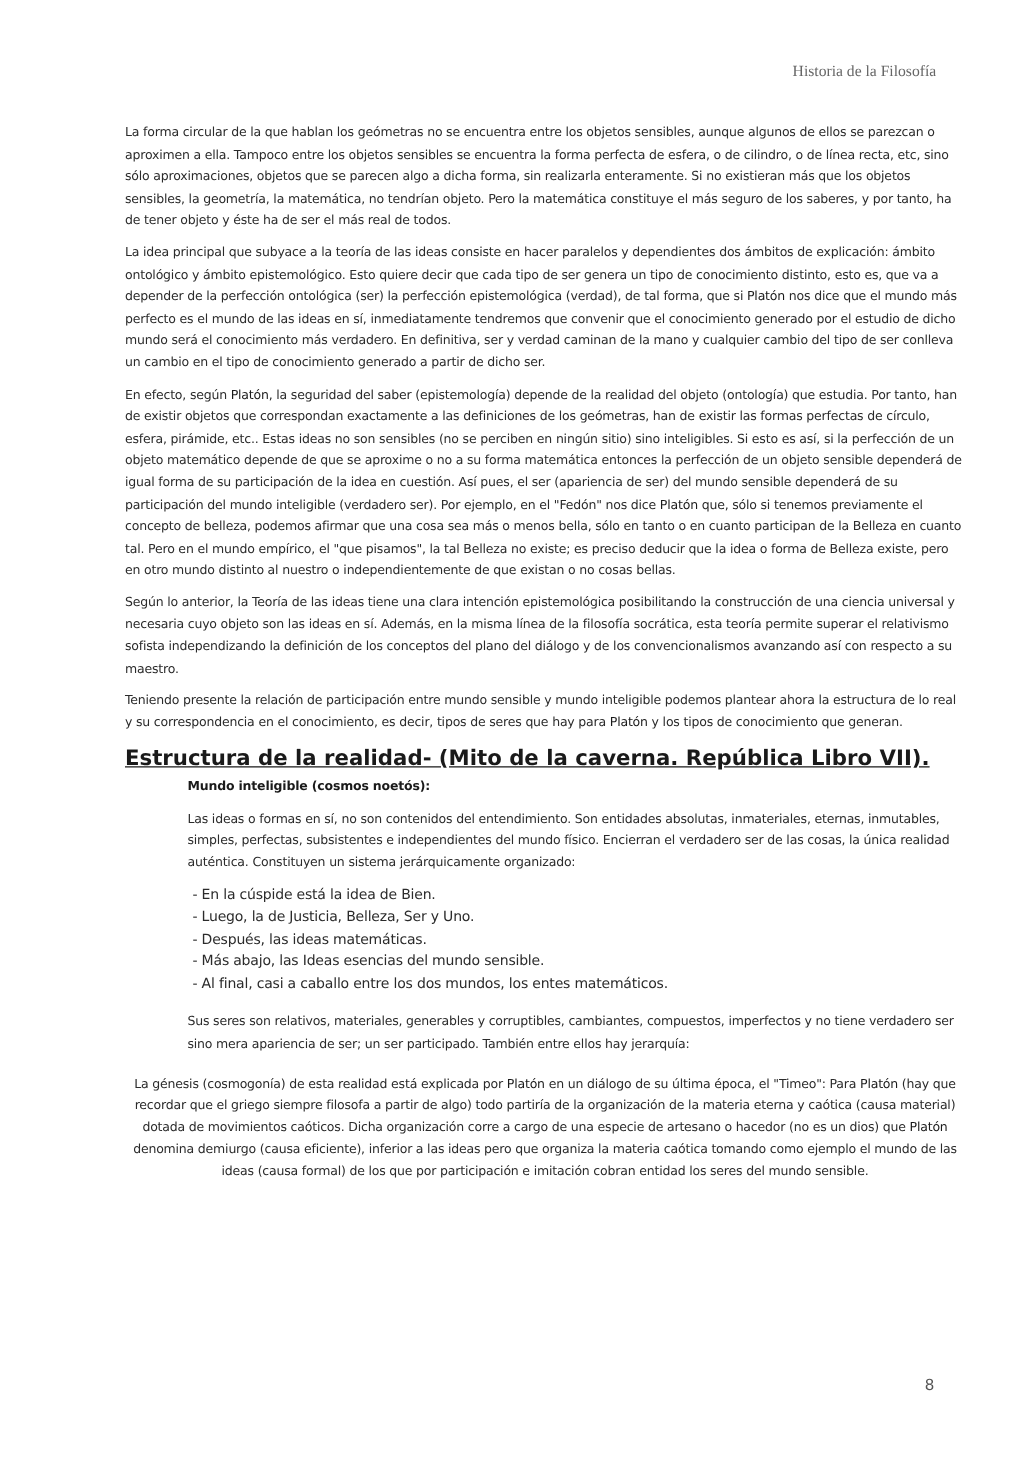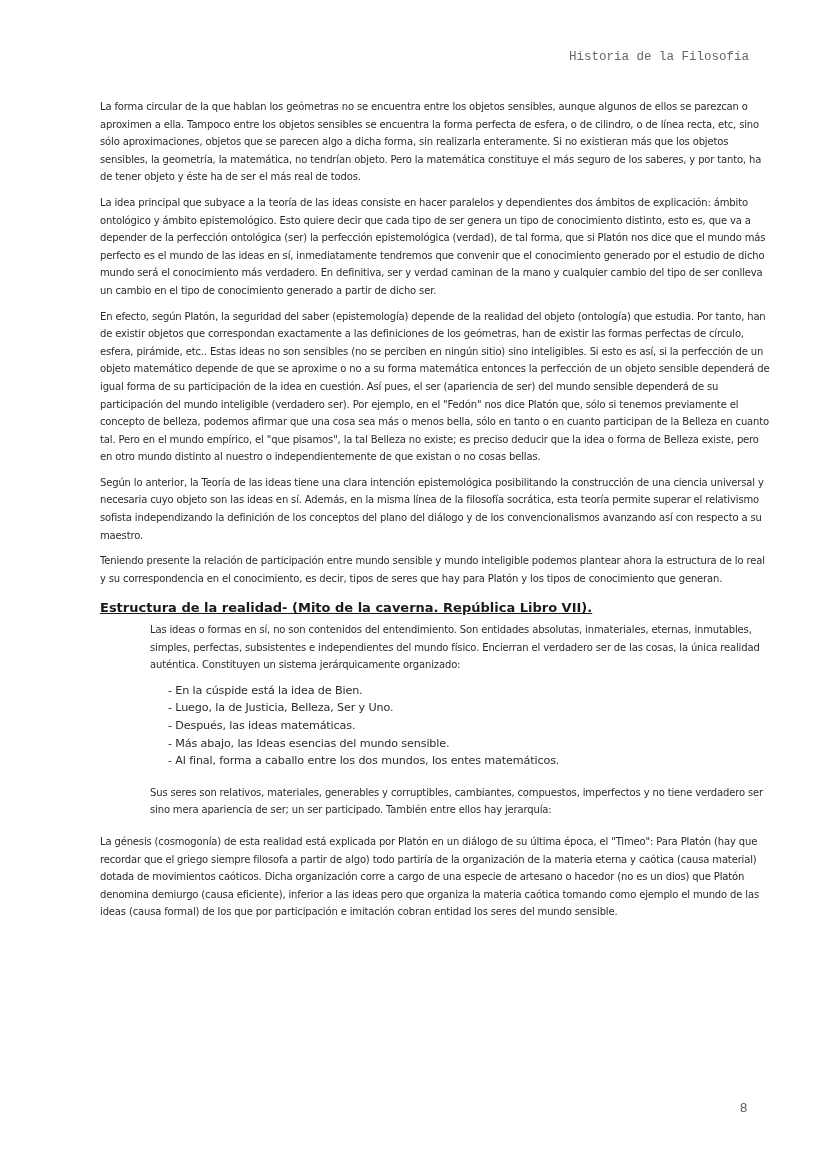--- a/index.html
+++ b/index.html
@@ -1,28 +1,28 @@
 <!DOCTYPE html>
 <html><head>
 <meta charset="utf-8">
 <style>
   html, body { margin: 0; padding: 0; background: #ffffff; }
   body { width: 828px; height: 1169px; position: relative; overflow: hidden;
          font-family: "DejaVu Sans", sans-serif; color: #2b2b2b; }
-  .header-title { position: absolute; top: 50px; right: 79px; font-family: Liberation Mono, monospace;
+  .header-title { position: absolute; top: 50px; right: 79px; font-family: Liberation Serif, serif;
                   font-size: 12.5px; color: #666666; }
   .content { position: absolute; left: 100px; top: 98px; width: 672px; }
   p { margin: 0 0 8px 0; font-size: 10px; line-height: 17.6px; letter-spacing: -0.15px; }
   b { font-weight: normal; color: #1a1a1a; }
-  .section-heading { font-weight: bold; text-decoration: underline; margin-top: 12px; margin-bottom: 4px; font-size: 13px; line-height: 17.6px; color:#1a1a1a; }
+  .section-heading { font-weight: bold; text-decoration: underline; margin-top: 12px; margin-bottom: 4px; font-size: 17px; line-height: 17.6px; color:#1a1a1a; }
   .indented { margin-left: 50px; }
   .subheading { font-weight: 600; margin: 4px 0 8px 0; color:#1a1a1a; }
-  ul.dash-list { list-style: none; margin: 0 0 8px 18px; padding: 0; font-size: 11.2px; line-height: 17.6px; letter-spacing: -0.15px; }
+  ul.dash-list { list-style: none; margin: 0 0 8px 4px; padding: 0; font-size: 11.2px; line-height: 17.6px; letter-spacing: -0.15px; }
   .block-gap { height: 6px; }
-  p.tight { margin-bottom: 0; }
+  p.tight { margin-bottom: 0; text-align: center; }
   .page-number { position: absolute; top: 1100px; left: 740px; font-family: "Liberation Sans", sans-serif;
                  font-size: 13px; color: #555555; }
 </style>
 </head>
 <body>
 
 <div class="header-title">Historia de la Filosofía</div>
 
 <div class="content">
 
@@ -32,27 +32,28 @@
 
   <p><span>En efecto, según </span><b>Platón</b><span>, la seguridad del saber (epistemología) depende de la realidad del objeto (ontología) que estudia. Por tanto, han de existir objetos que correspondan exactamente a las definiciones de los geómetras, han de existir las formas perfectas de círculo, esfera, pirámide, etc.. Estas ideas no son sensibles (no se perciben en ningún sitio) sino inteligibles. Si esto es así, si la perfección de un objeto matemático depende de que se aproxime o no a su forma matemática entonces la perfección de un objeto sensible dependerá de igual forma de su participación de la idea en cuestión. Así pues, el ser (apariencia de ser) del mundo sensible dependerá de su participación del mundo inteligible (verdadero ser). Por ejemplo, en el "Fedón" nos dice </span><b>Platón</b><span> que, sólo si tenemos previamente el concepto de belleza, podemos afirmar que una cosa sea más o menos bella, sólo en tanto o en cuanto participan de la Belleza en cuanto tal. Pero en el mundo empírico, el "que pisamos", la tal Belleza no existe; es preciso deducir que la idea o forma de Belleza existe, pero en otro mundo distinto al nuestro o independientemente de que existan o no cosas bellas.</span></p>
 
   <p>Según lo anterior, la Teoría de las ideas tiene una clara intención epistemológica posibilitando la construcción de una ciencia universal y necesaria cuyo objeto son las ideas en sí. Además, en la misma línea de la filosofía socrática, esta teoría permite superar el relativismo sofista independizando la definición de los conceptos del plano del diálogo y de los convencionalismos avanzando así con respecto a su maestro.</p>
 
   <p><span>Teniendo presente la relación de participación entre mundo sensible y mundo inteligible podemos plantear ahora la estructura de lo real y su correspondencia en el conocimiento, es decir, tipos de seres que hay para </span><b>Platón</b><span> y los tipos de conocimiento que generan.</span></p>
 
   <div class="section-heading">Estructura de la realidad- (Mito de la caverna. República Libro VII).</div>
 
   <div class="indented">
+    <p class="subheading">Mundo inteligible (cosmos noetós):</p>
     <p>Las ideas o formas en sí, no son contenidos del entendimiento. Son entidades absolutas, inmateriales, eternas, inmutables, simples, perfectas, subsistentes e independientes del mundo físico. Encierran el verdadero ser de las cosas, la única realidad auténtica. Constituyen un sistema jerárquicamente organizado:</p>
     <ul class="dash-list">
       <li>- En la cúspide está la idea de Bien.</li>
       <li>- Luego, la de Justicia, Belleza, Ser y Uno.</li>
       <li>- Después, las ideas matemáticas.</li>
       <li>- Más abajo, las Ideas esencias del mundo sensible.</li>
-      <li>- Al final, forma a caballo entre los dos mundos, los entes matemáticos.</li>
+      <li>- Al final, casi a caballo entre los dos mundos, los entes matemáticos.</li>
     </ul>
     <div class="block-gap"></div>
     <p>Sus seres son relativos, materiales, generables y corruptibles, cambiantes, compuestos, imperfectos y no tiene verdadero ser sino mera apariencia de ser; un ser participado. También entre ellos hay jerarquía:</p>
   </div>
 
   <div class="block-gap"></div>
 
   <p class="tight"><span>La génesis (cosmogonía) de esta realidad está explicada por </span><b>Platón</b><span> en un diálogo de su última época, el "Timeo": Para </span><b>Platón</b><span> (hay que recordar que el griego siempre filosofa a partir de algo) todo partiría de la organización de la materia eterna y caótica (causa material) dotada de movimientos caóticos. Dicha organización corre a cargo de una especie de artesano o hacedor (no es un dios) que </span><b>Platón</b><span> denomina demiurgo (causa eficiente), inferior a las ideas pero que organiza la materia caótica tomando como ejemplo el mundo de las ideas (causa formal) de los que por participación e imitación cobran entidad los seres del mundo sensible.</span></p>
 
 

